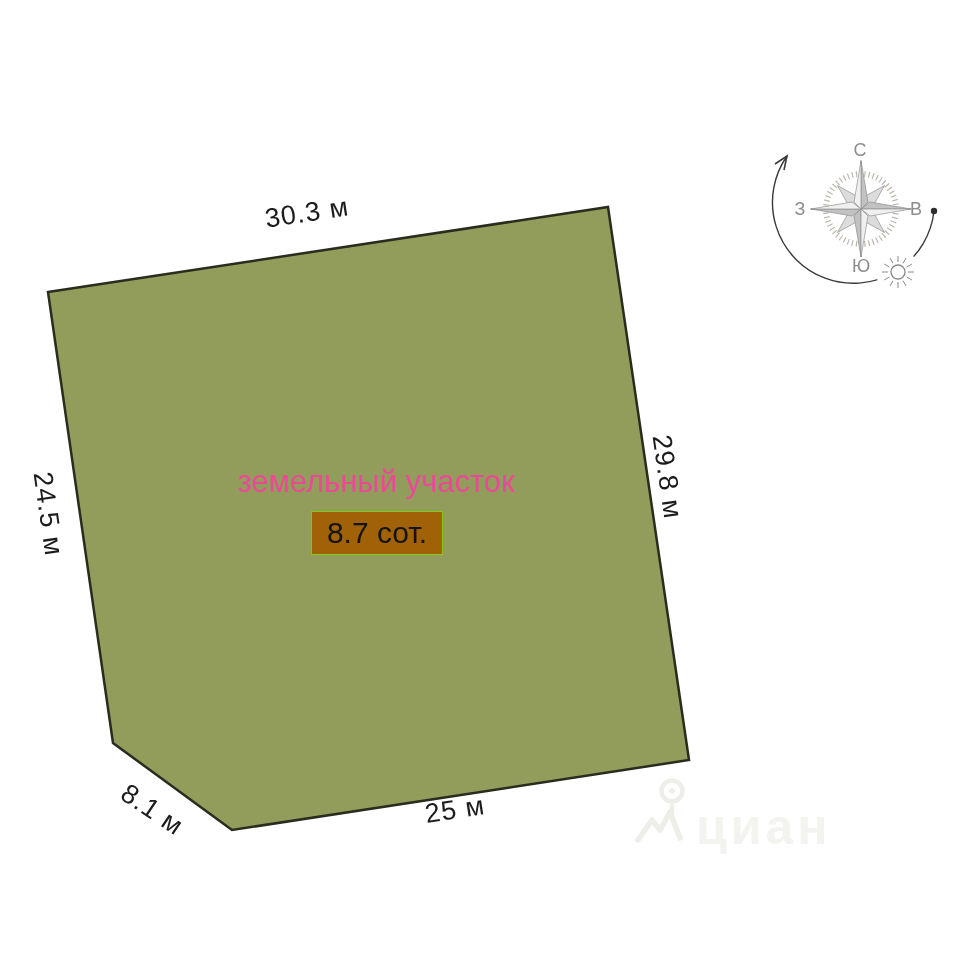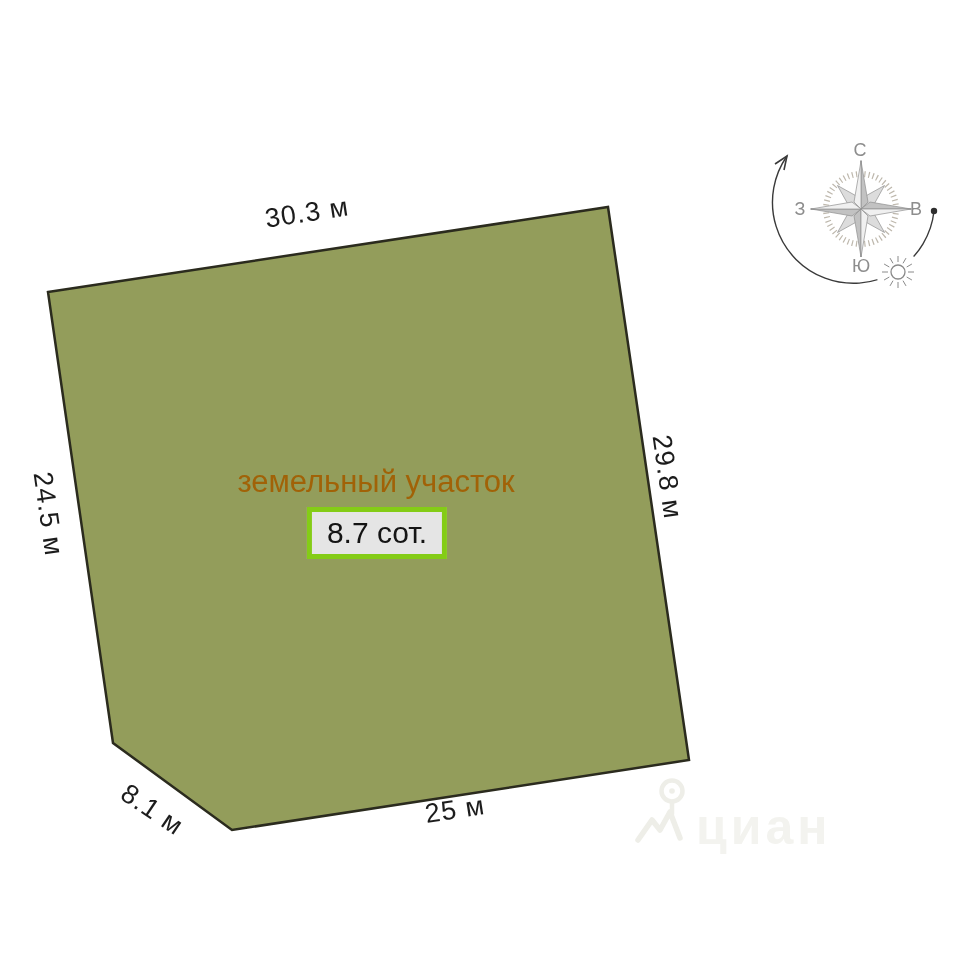--- a/index.html
+++ b/index.html
@@ -16,26 +16,26 @@
   }
   .wm-cian{
     position:absolute;left:696px;top:798px;z-index:2;
     font-size:50px;font-weight:bold;letter-spacing:4px;
     color:#f3f3ef;user-select:none;
   }
   
   .plot-label{
     position:absolute;left:376px;top:482px;z-index:3;
     transform:translate(-50%,-50%);
-    font-size:31px;font-weight:500;color:#a16207;white-space:nowrap;
+    font-size:31px;font-weight:500;color:#ec4899;white-space:nowrap;
   }
   .area-box{
     position:absolute;left:377px;top:533px;z-index:3;
     transform:translate(-50%,-50%);
-    background:#e5e5e5;border:5px solid #84cc16;
+    background:#a16207;border:1px solid #84cc16;
     padding:4px 15px;font-size:30px;font-weight:500;color:#141414;
     white-space:nowrap;
   }
   
   .dim{
     position:absolute;z-index:3;white-space:nowrap;
     font-size:27px;font-weight:500;color:#1c1c1c;letter-spacing:1px;
   }
   .dim-top   {left:307px;top:213px;transform:translate(-50%,-50%) rotate(-8.6deg);}
   .dim-right {left:667px;top:477px;transform:translate(-50%,-50%) rotate(81.7deg);}

